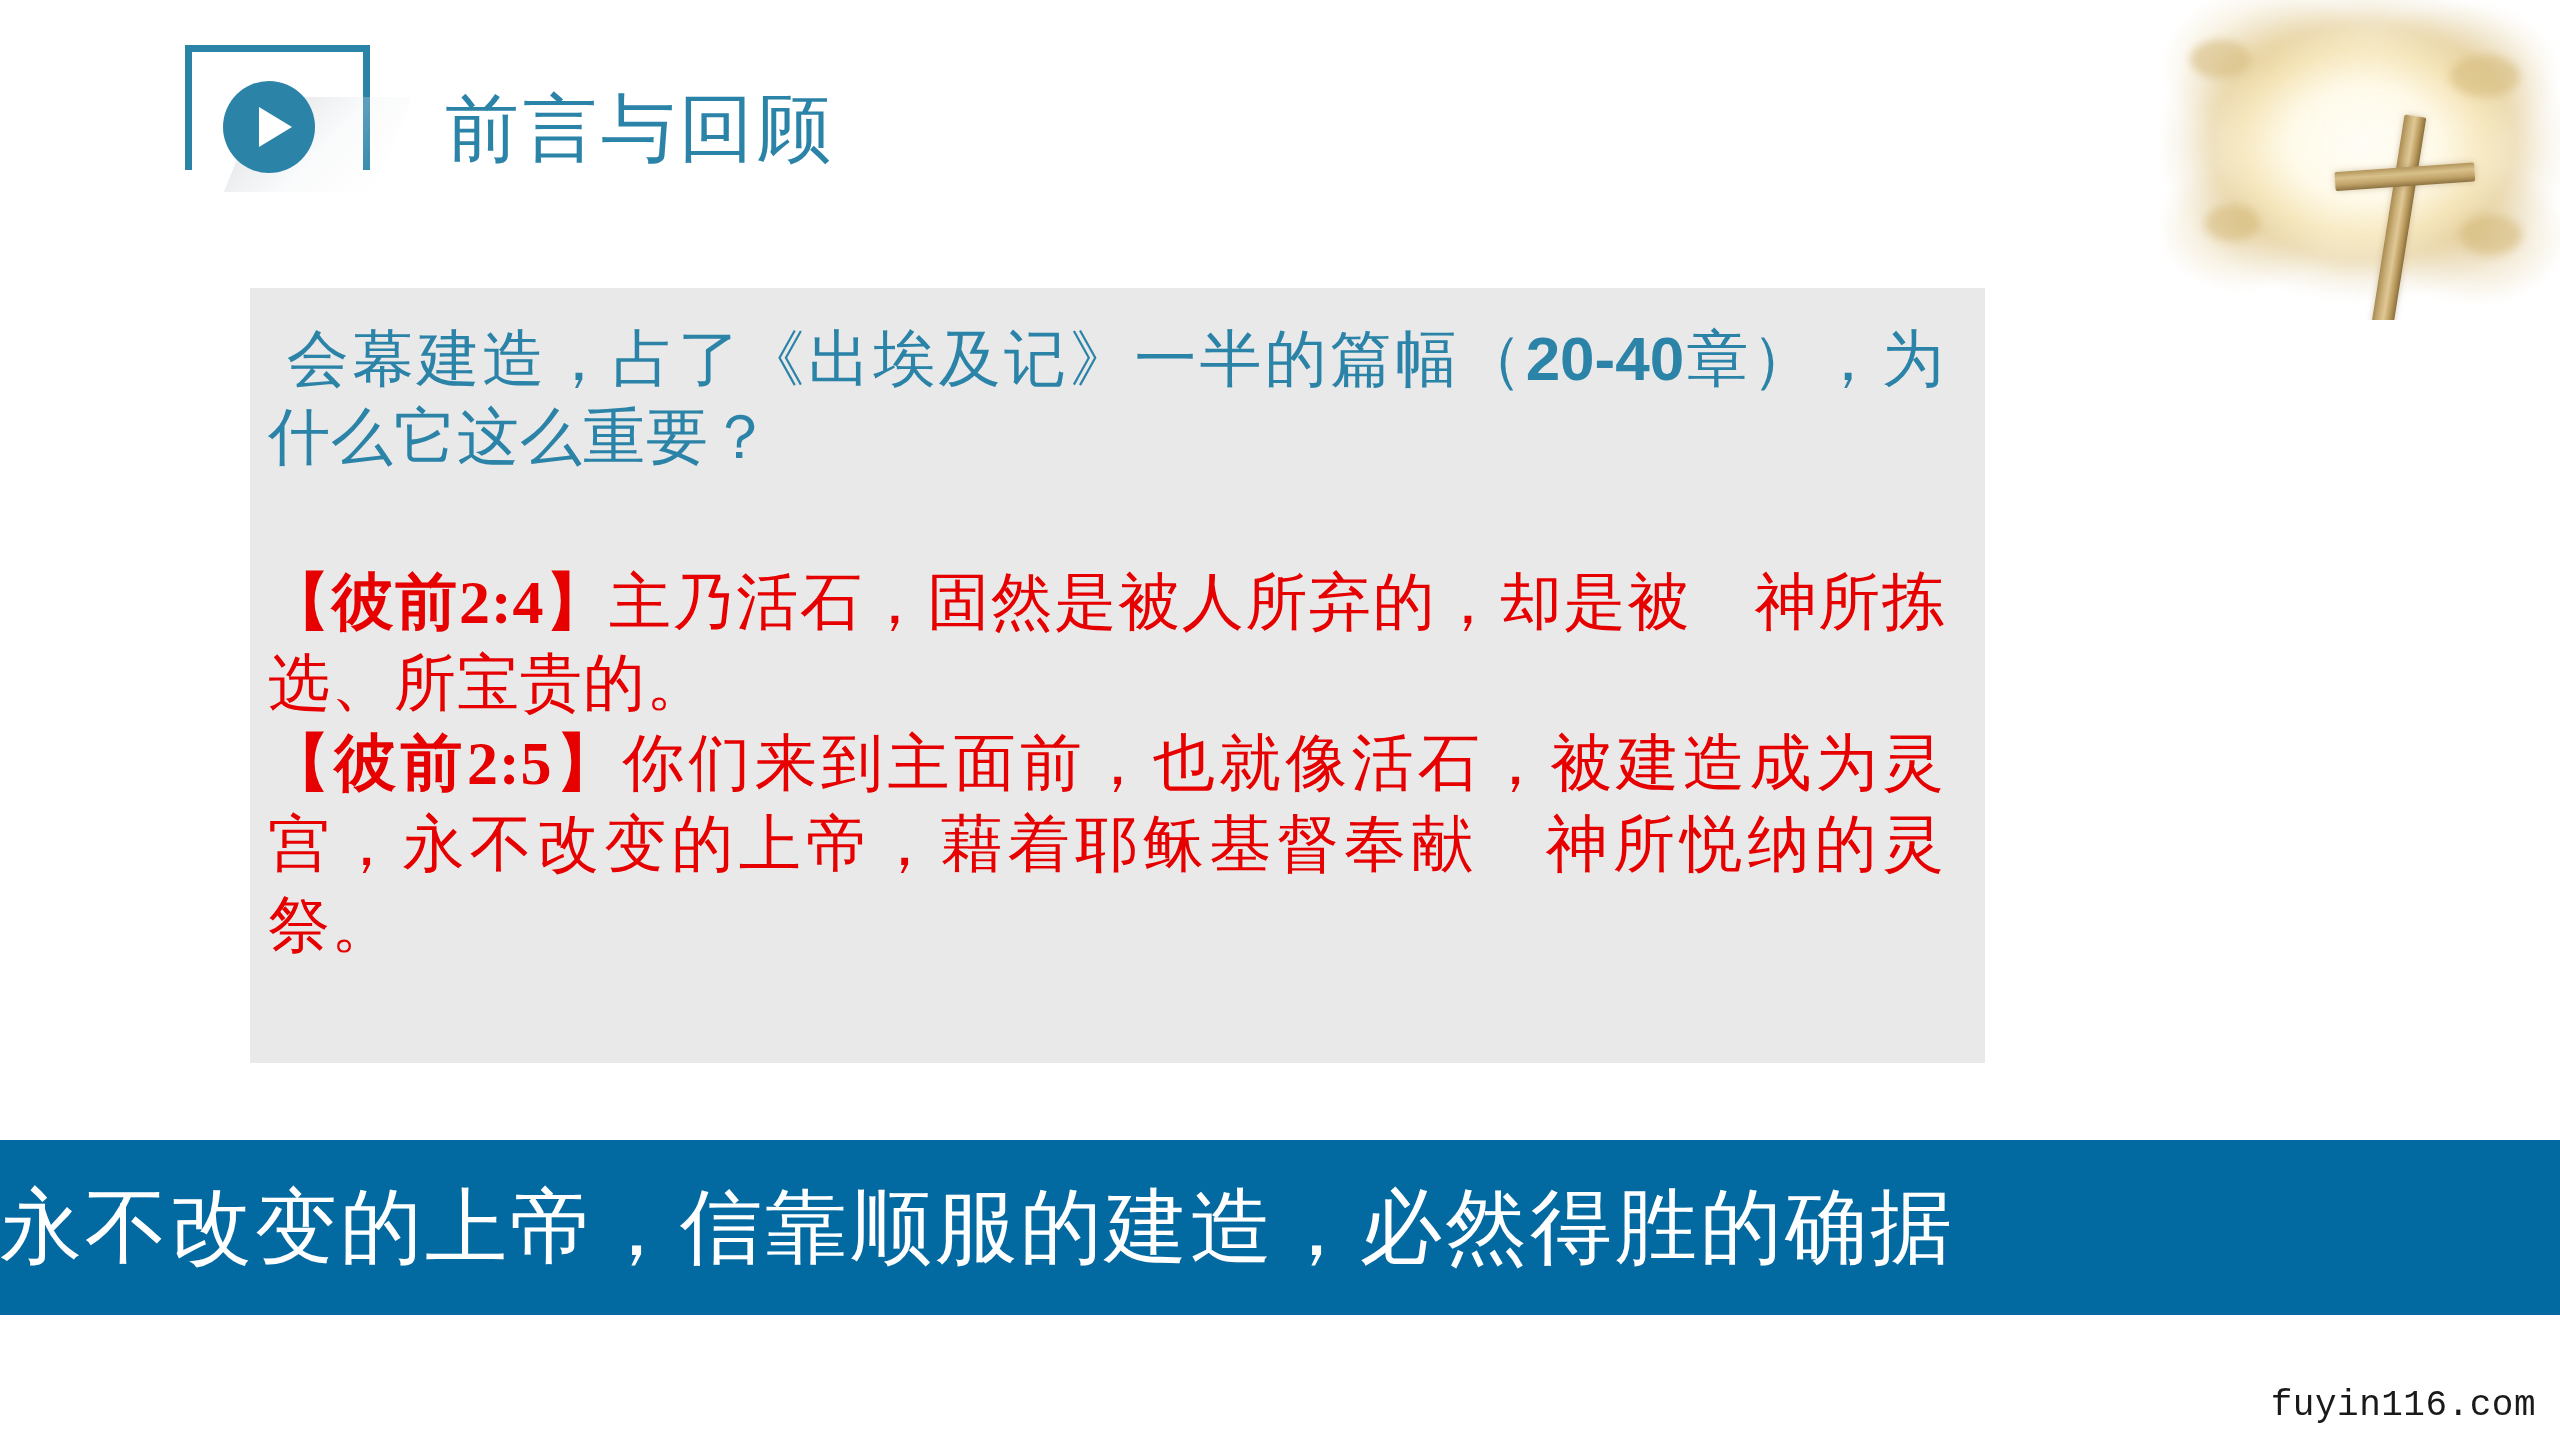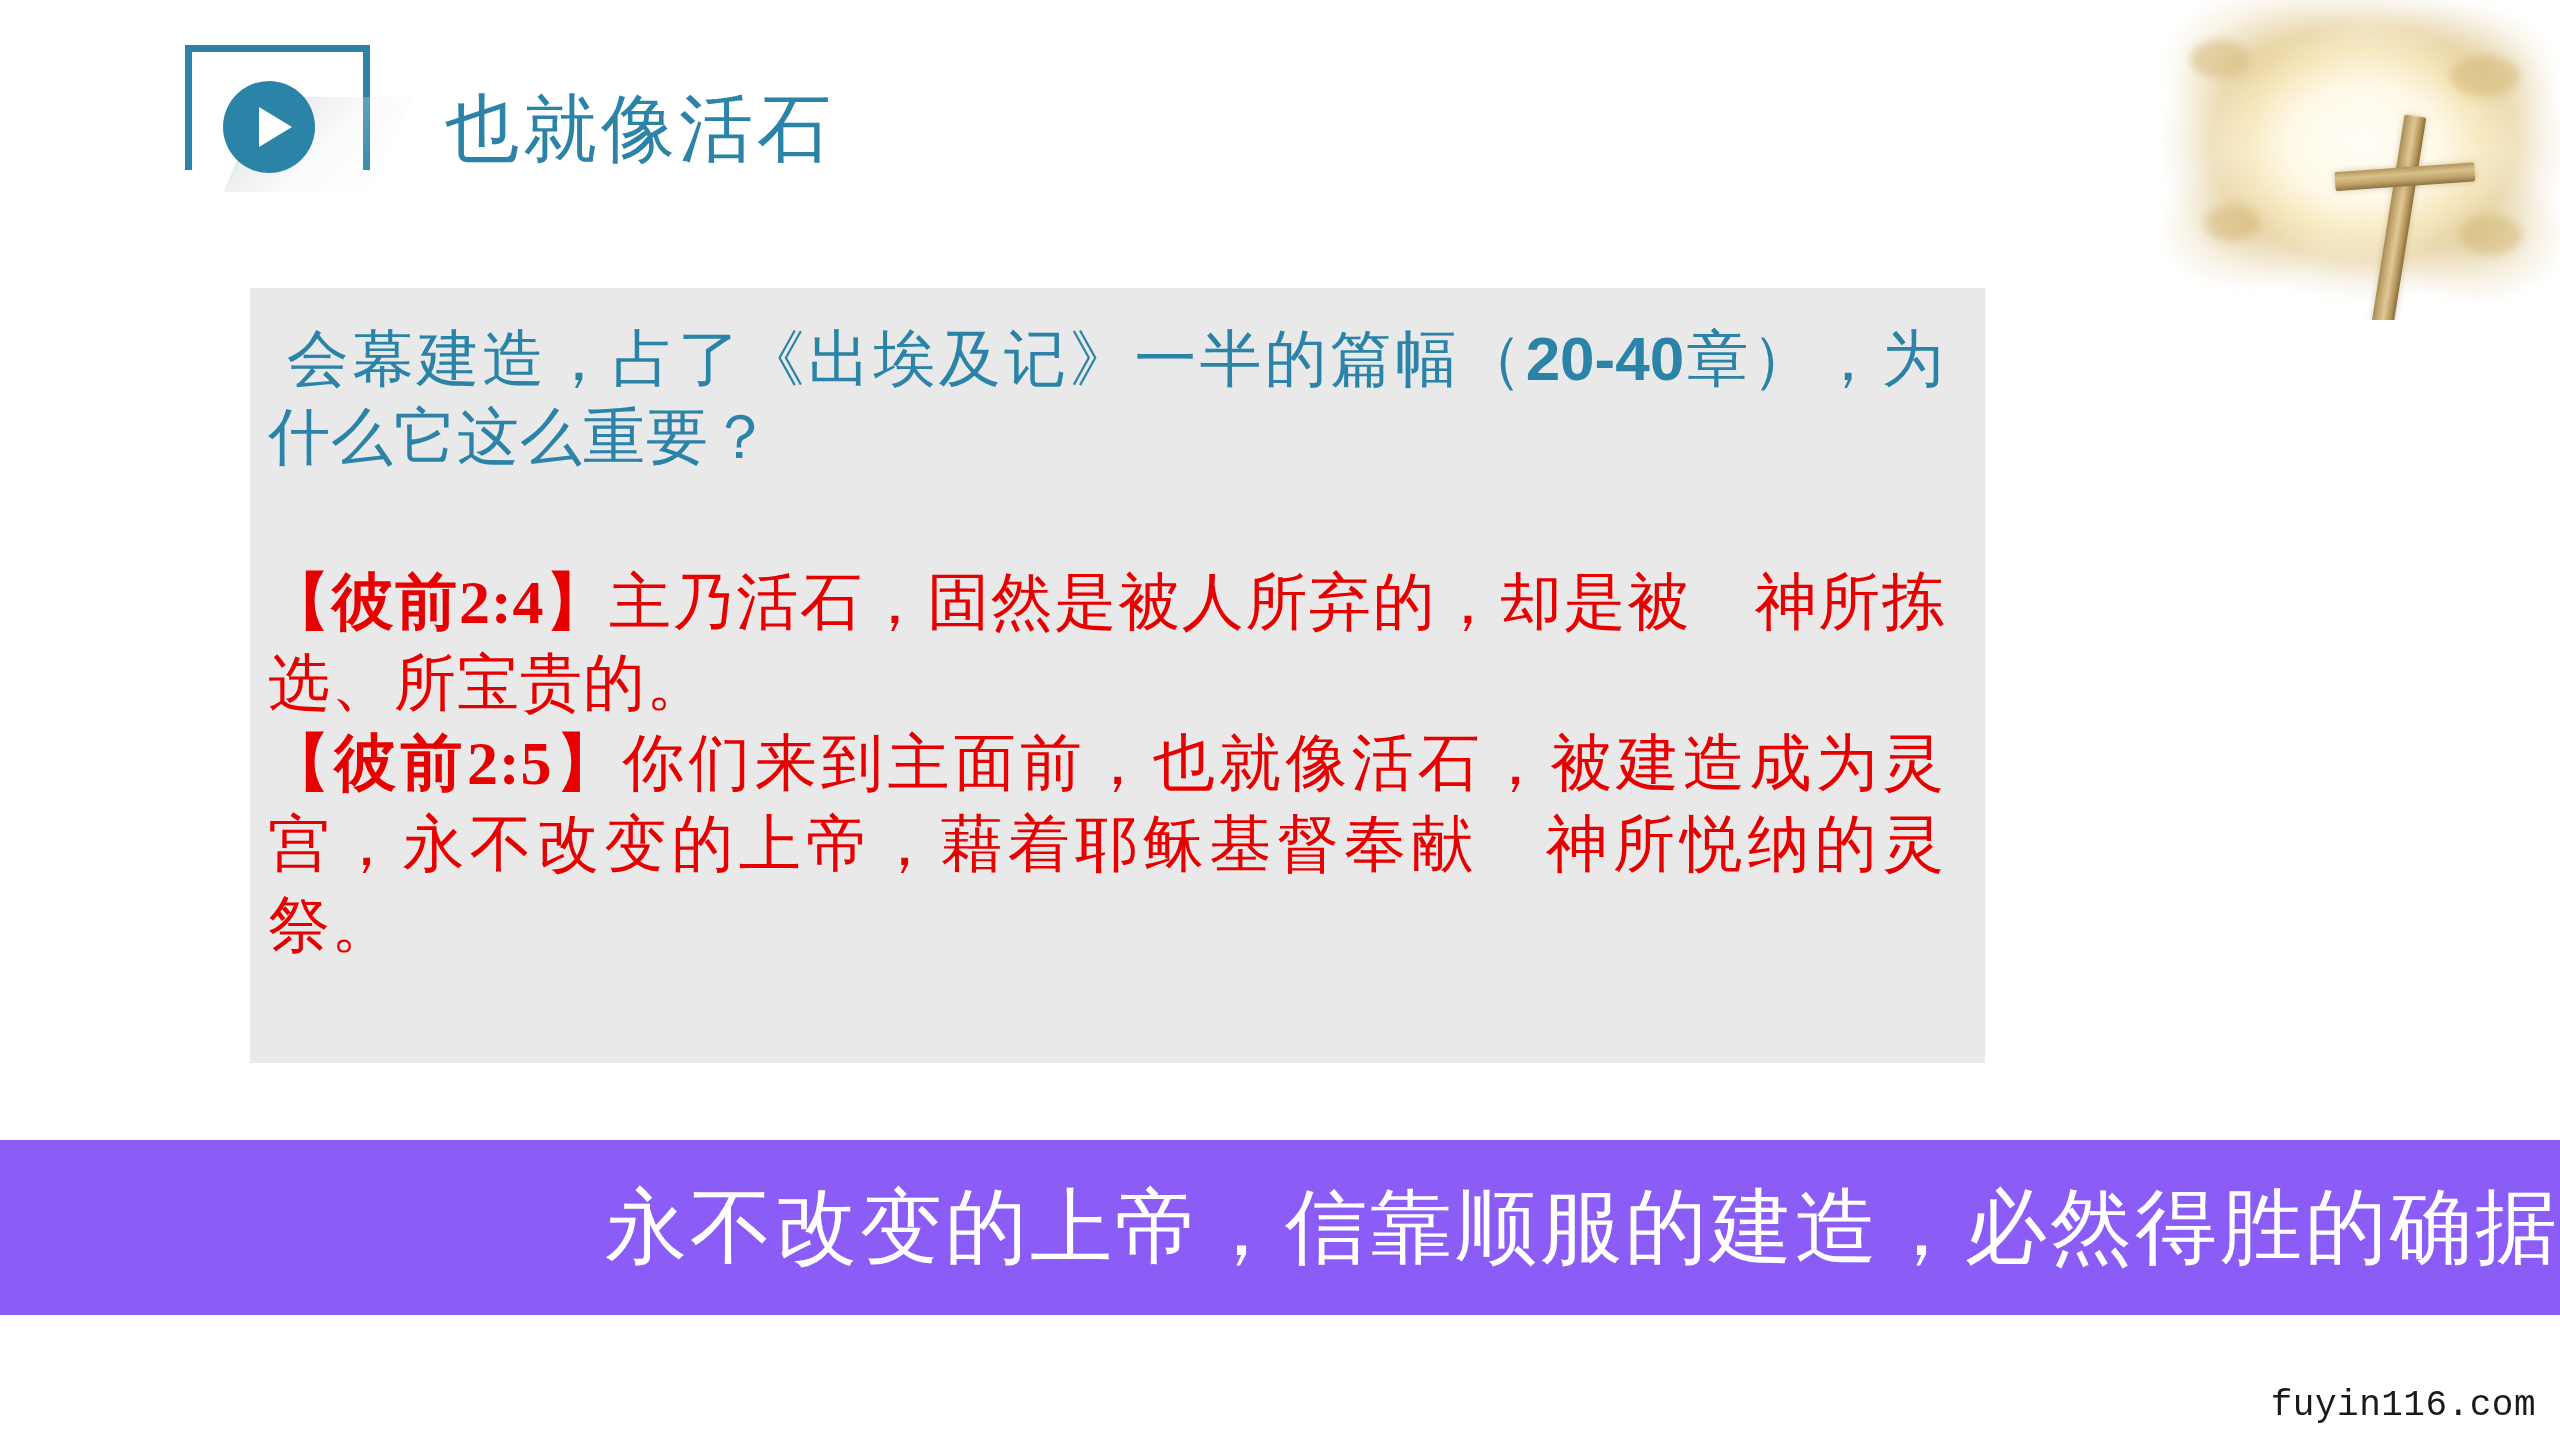--- a/index.html
+++ b/index.html
@@ -193,24 +193,24 @@
     font-weight: bold;
   }
 
   
   #bottom-banner {
     position: absolute;
     left: 0;
     top: 1140px;
     width: 2560px;
     height: 175px;
-    background: #8b5cf6;
+    background: #0369a1;
     display: flex;
     align-items: center;
-    justify-content: flex-end;
+    justify-content: flex-start;
   }
   #bottom-banner-text {
     font-family: "Liberation Serif", "DejaVu Serif", serif;
     font-size: 82px;
     line-height: 1;
     color: #ffffff;
     letter-spacing: 3px;
     white-space: nowrap;
   }
 
@@ -241,21 +241,21 @@
 </div>
 
 <div id="slide-header">
   <div id="header-icon">
     <div class="bracket"></div>
     <div class="play-shadow"></div>
     <div class="play-circle">
       <div class="tri"></div>
     </div>
   </div>
-  <div id="header-title">也就像活石</div>
+  <div id="header-title">前言与回顾</div>
 </div>
 
 <div id="content-panel">
 
   <p class="para" id="intro-question"><span> 会幕建造，占了《出埃及记》一半的篇幅（</span><span class="num">20-40</span><span>章），为什么它这么重要？</span></p>
 
   <div id="spacer-line"></div>
 
   <p class="para verse"><span class="ref">【彼前2:4】</span><span>主乃活石，固然是被人所弃的，却是被　神所拣选、所宝贵的。</span></p>
 

